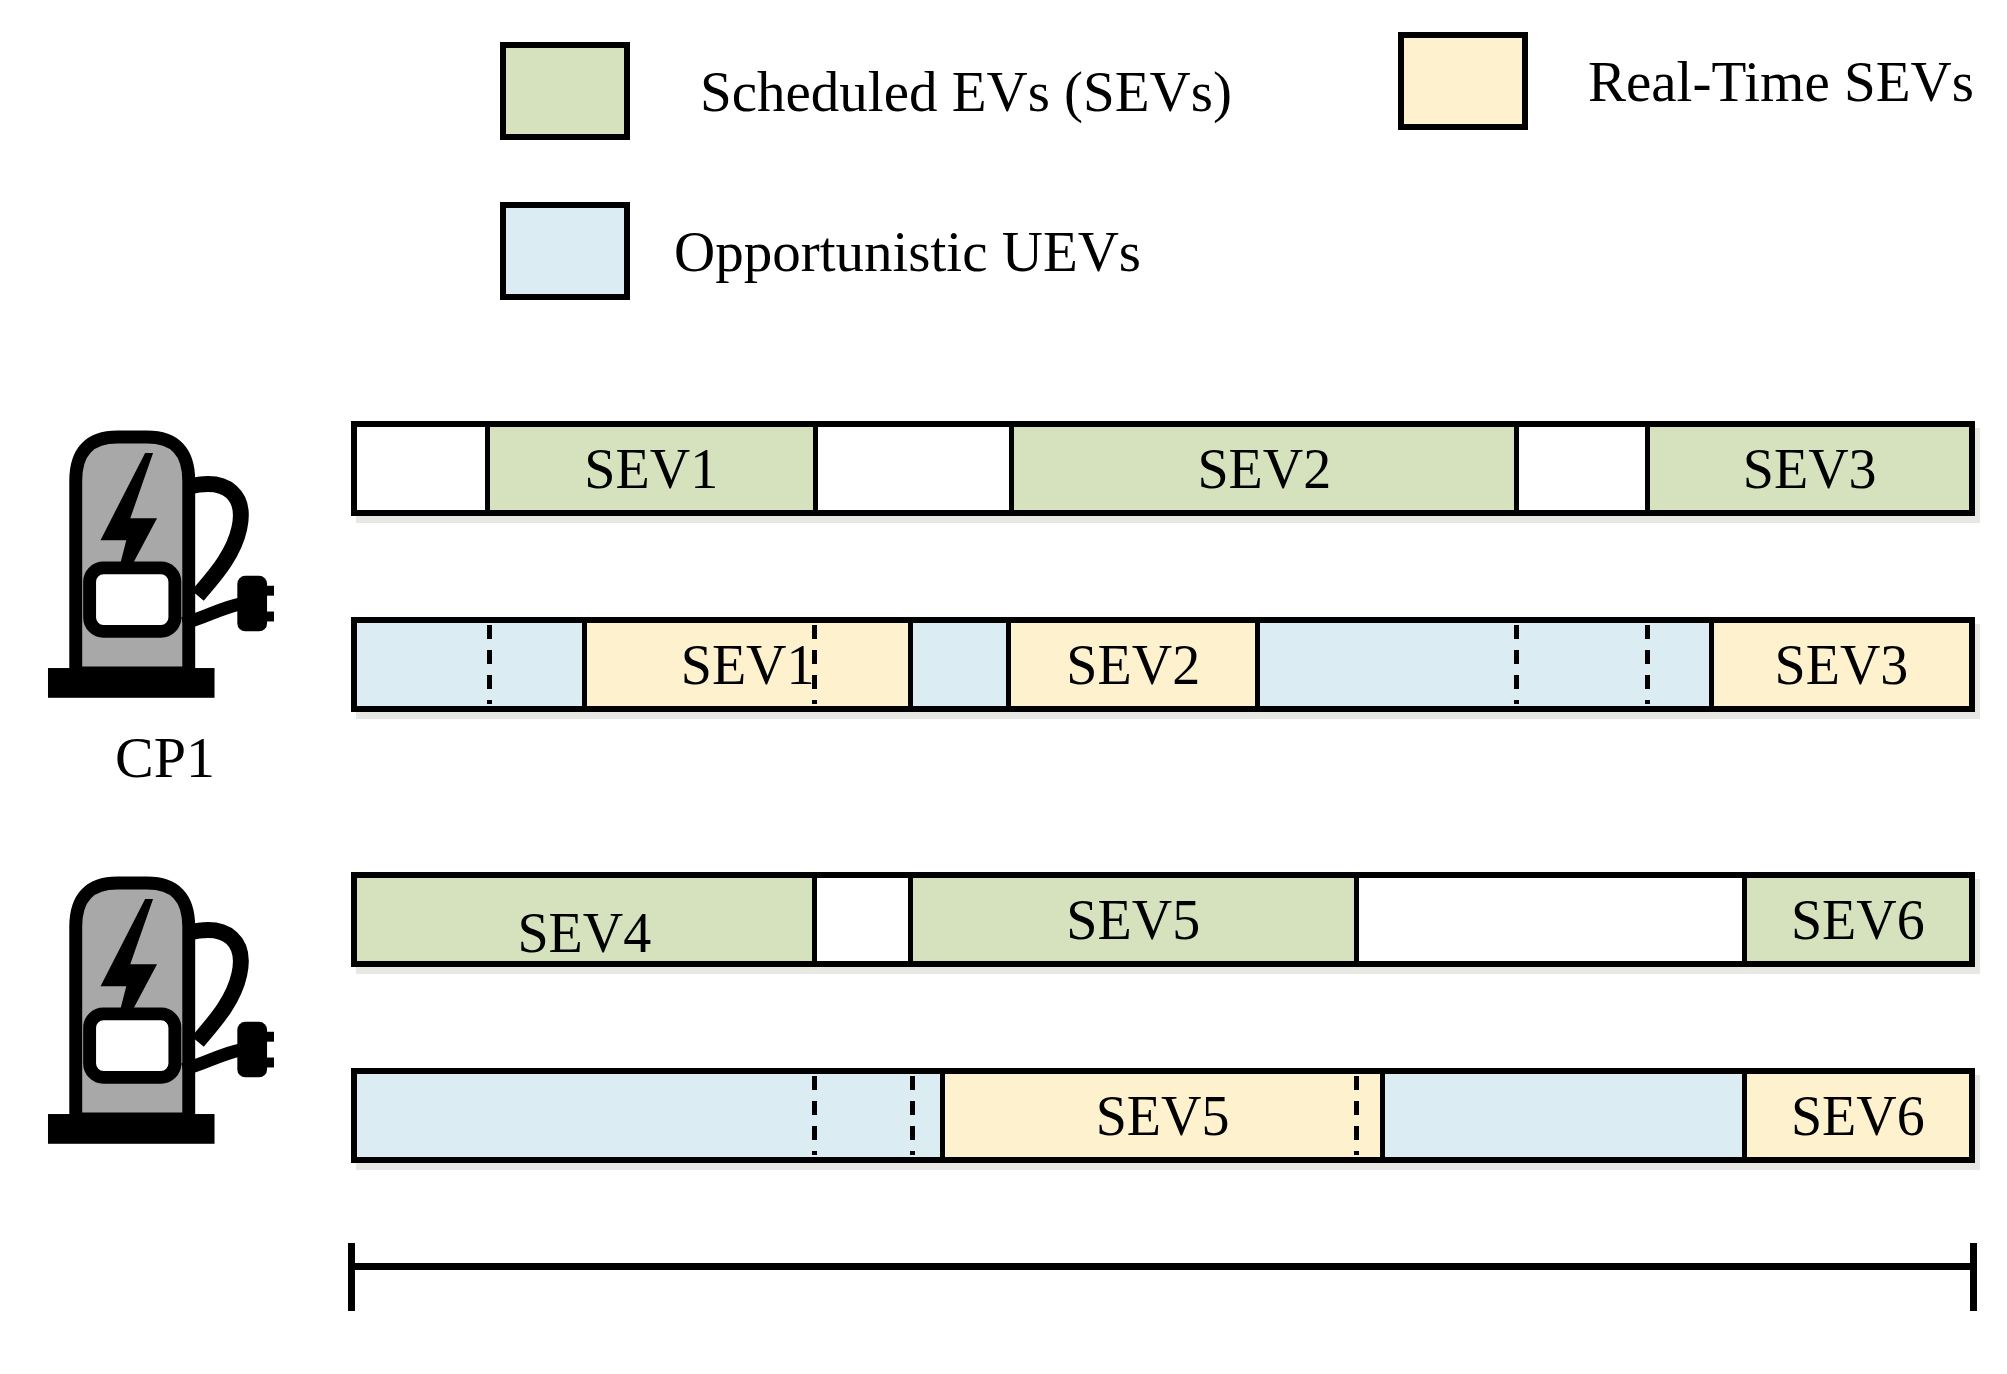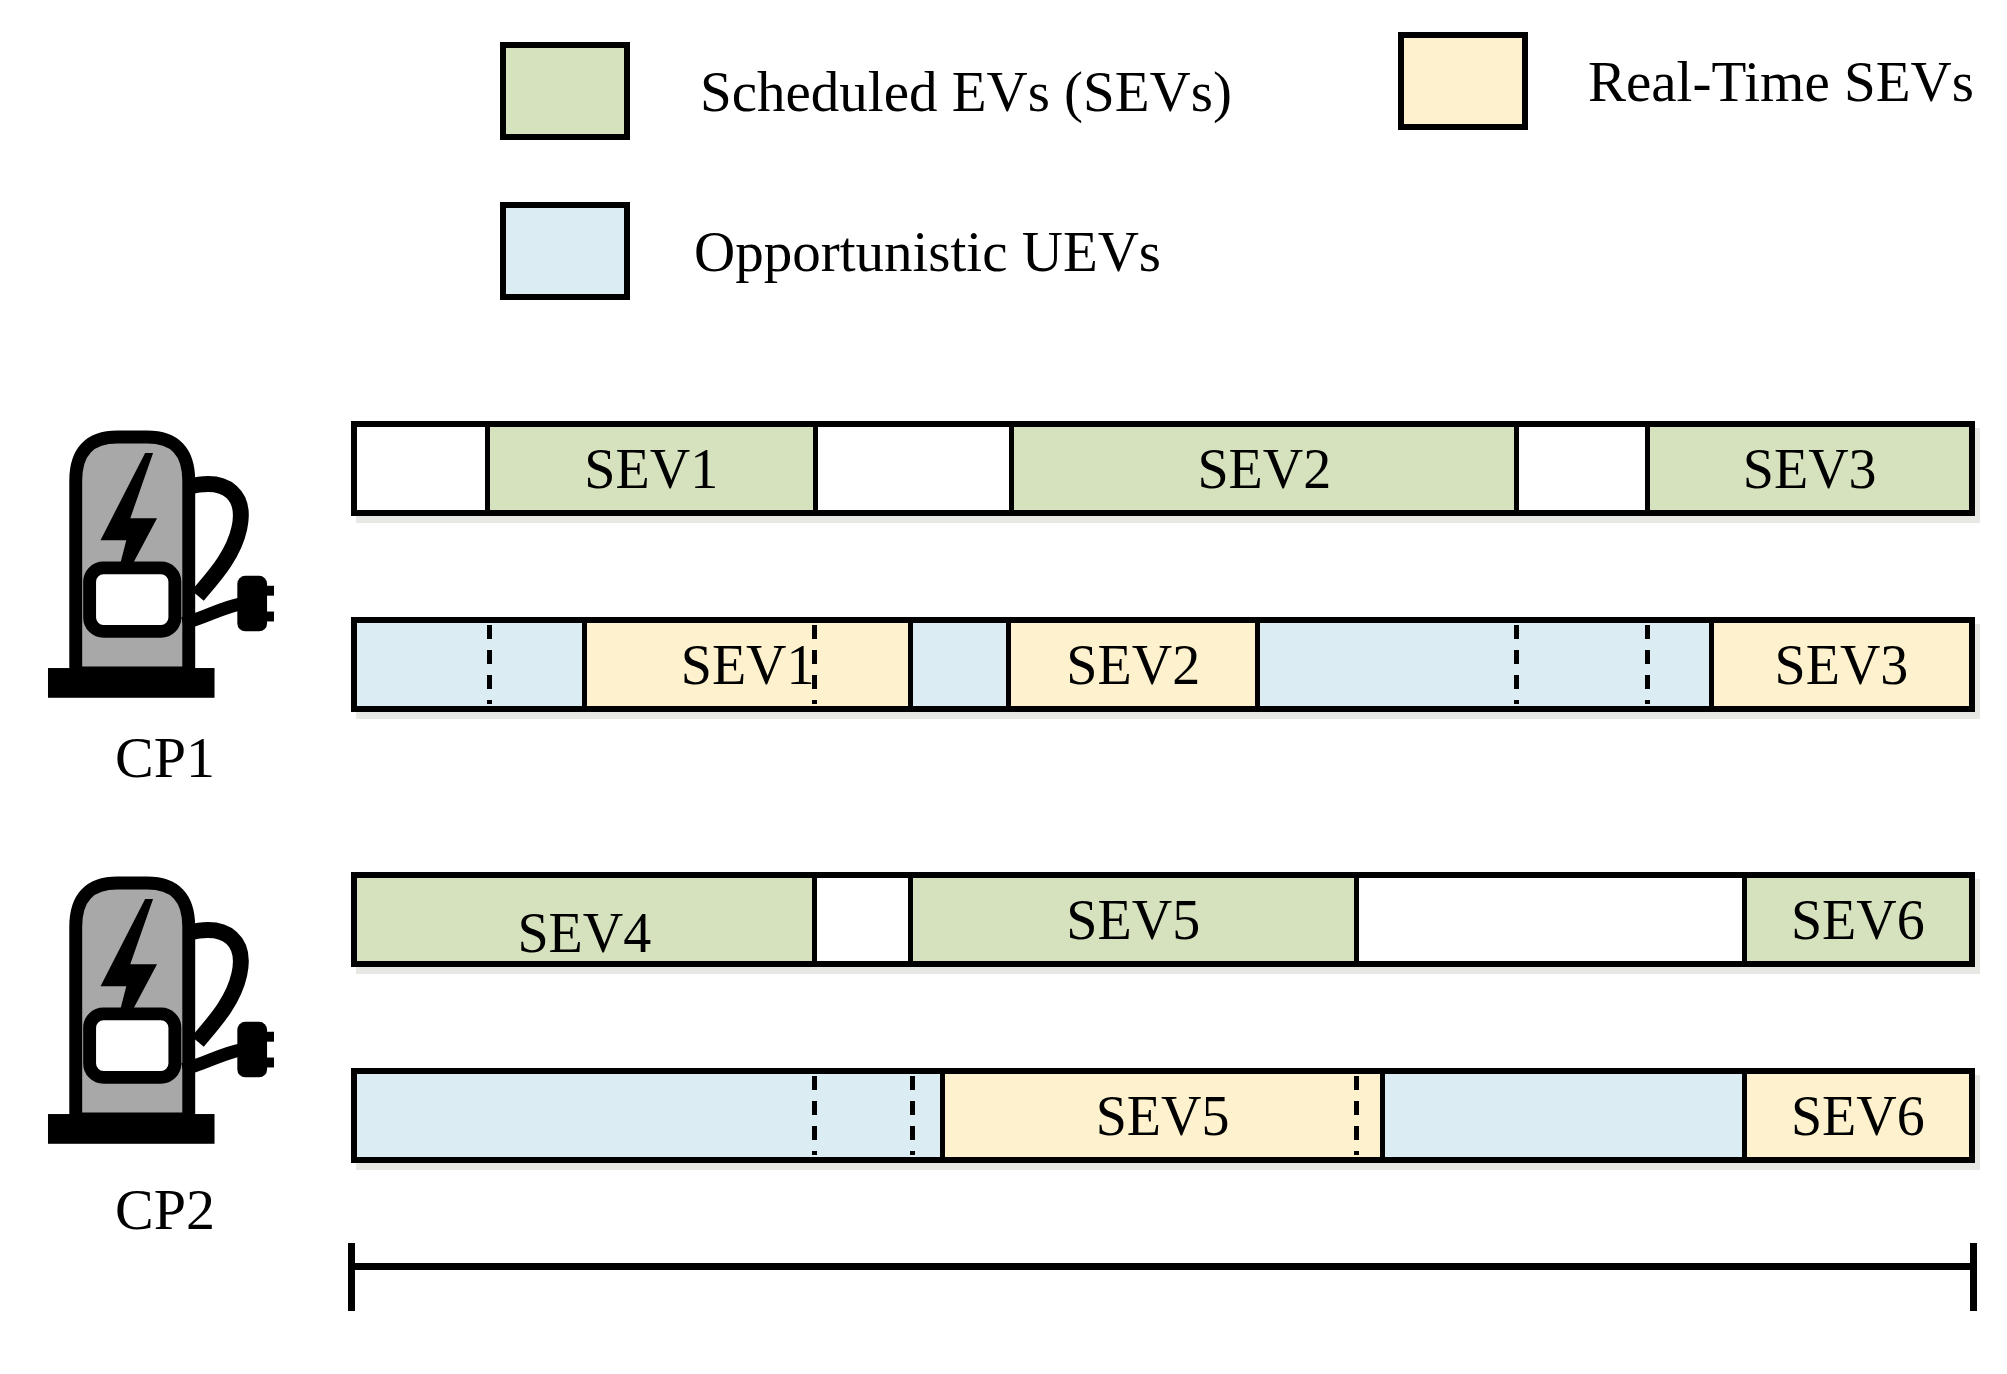--- a/index.html
+++ b/index.html
@@ -8,21 +8,21 @@
 
   
   .legend-item{position:absolute;display:flex;align-items:center;}
   .swatch{width:118px;height:86px;border:6px solid #000;flex:0 0 auto;}
   .legend-label{font-size:57px;white-space:nowrap;}
   #legend-scheduled{left:500px;top:42px;}
   #legend-scheduled .legend-label{margin-left:70px;}
   #legend-realtime{left:1398px;top:32px;}
   #legend-realtime .legend-label{margin-left:60px;}
   #legend-opportunistic{left:500px;top:202px;}
-  #legend-opportunistic .legend-label{margin-left:64px;}
+  #legend-opportunistic .legend-label{margin-left:44px;}
 
   
   .bar{position:absolute;left:351px;width:1624px;height:95px;
        border:6px solid #000;box-sizing:border-box;background:#a16207;
        box-shadow:5px 7px 0 rgba(120,130,100,0.18);}
   .bar .seg{position:absolute;top:0;bottom:0;box-sizing:border-box;
             display:flex;align-items:center;justify-content:center;}
   .bar .seg + .seg{border-left:5px solid #000;}
   .seg-gap{background:var(--gap,#ffffff);}
   .seg-scheduled{background:var(--scheduled,#d6e2bd);}
@@ -87,21 +87,20 @@
     <rect x="2" y="253" width="168" height="30" fill="#000"></rect>
     <path d="M30 258 V64 Q30 20 72 20 H102 Q144 20 144 64 V258 Z" style="fill:var(--charger,#a8a8a8)" stroke="#000" stroke-width="13"></path>
     <path d="M144 70 C184 60 202 80 195 112 C189 140 168 162 153 180" fill="none" stroke="#000" stroke-width="16"></path>
     <path d="M138 208 C162 202 176 192 198 188" fill="none" stroke="#000" stroke-width="13"></path>
     <rect x="193" y="160" width="30" height="56" rx="8" fill="#000"></rect>
     <rect x="220" y="170" width="18" height="10" fill="#000"></rect>
     <rect x="220" y="196" width="18" height="10" fill="#000"></rect>
     <polygon points="100,36 55,124 81,124 63,194 112,102 85,102 108,36" fill="#000"></polygon>
     <rect x="44" y="152" width="86" height="64" rx="14" fill="#fff" stroke="#000" stroke-width="13"></rect>
   </svg>
-  <div class="cp-label" id="cp2-label">CP2</div>
 
   <div class="bar" id="bar-cp1-sched">
       <div class="seg seg-gap" style="left: 0%; width: 7.94%;"></div>
       <div class="seg seg-scheduled" style="left: 7.94%; width: 20.32%;">
         <span>SEV1</span>
       </div>
       <div class="seg seg-gap" style="left: 28.26%; width: 12.2%;"></div>
       <div class="seg seg-scheduled" style="left: 40.46%; width: 31.34%;">
         <span>SEV2</span>
       </div>

